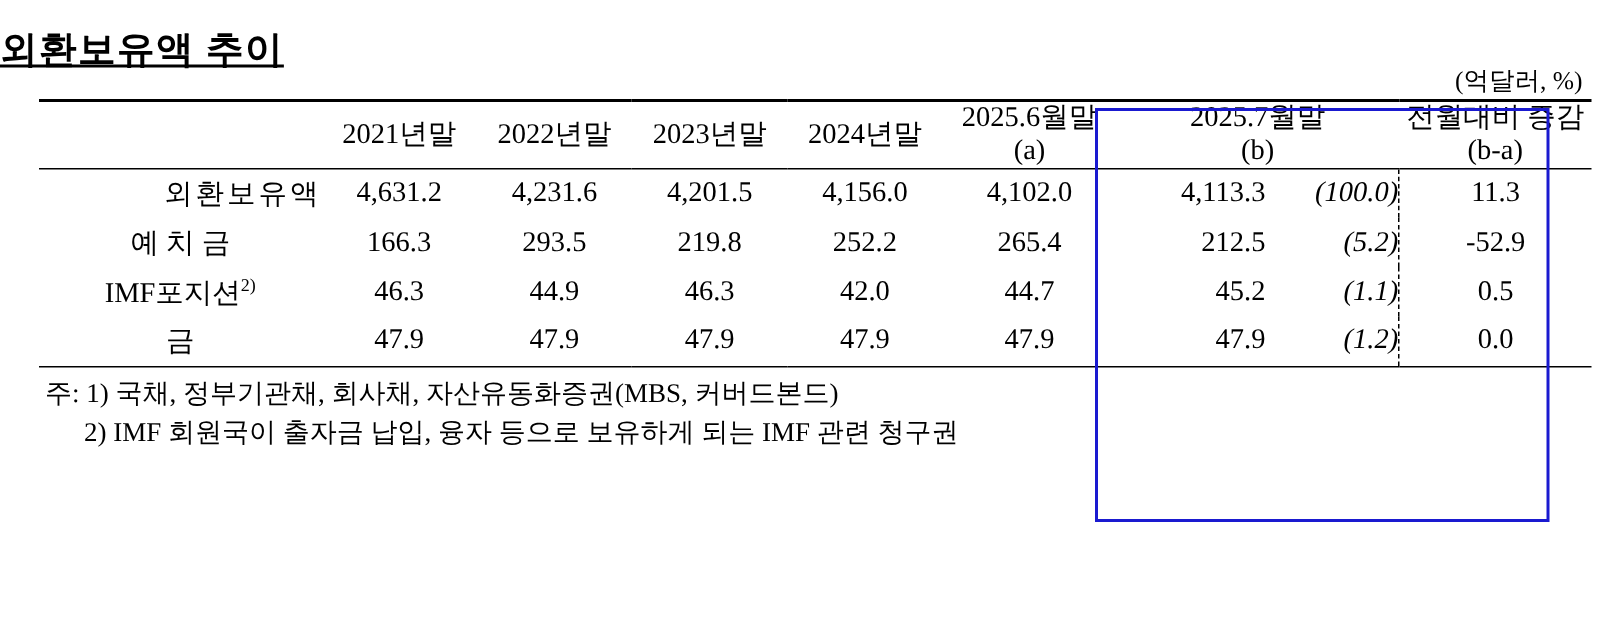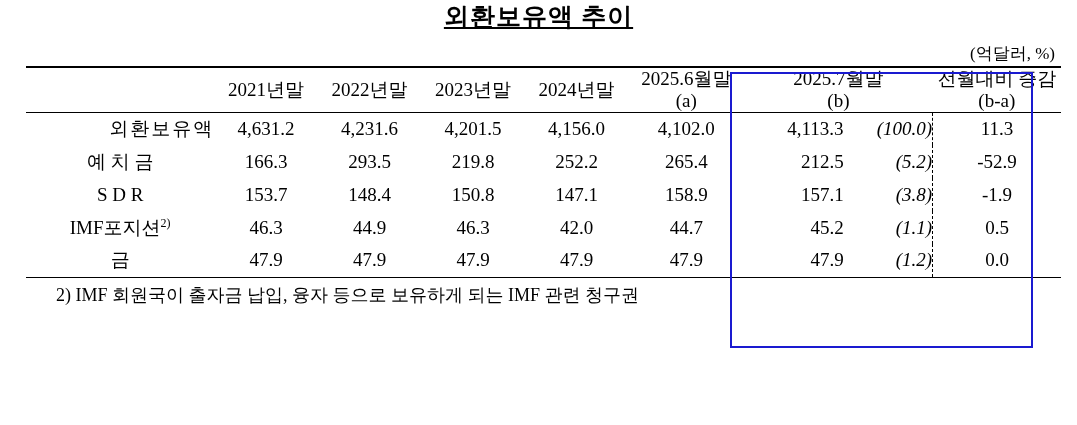--- a/index.html
+++ b/index.html
@@ -15,26 +15,25 @@
     position: relative;
     overflow: hidden;
   }
   .page {
     position: relative;
     width: 1077px;
     height: 425px;
     box-sizing: border-box;
   }
   .title {
-    text-align: center;
     font-size: 25px;
     font-weight: bold;
     text-decoration: underline;
     letter-spacing: 1px;
-    padding-top: 0;
+    padding-top: 16px;
     height: 34px;
     box-sizing: border-box;
   }
   .unit {
     text-align: right;
     font-size: 17px;
     padding-right: 22px;
     padding-top: 8px;
     height: 30px;
     box-sizing: border-box;
@@ -171,31 +170,20 @@
         <td class="num">166.3</td>
         <td class="num">293.5</td>
         <td class="num">219.8</td>
         <td class="num">252.2</td>
         <td class="num">265.4</td>
         <td class="numl">212.5</td>
         <td class="pct dashed-r">(5.2)</td>
         <td class="num">-52.9</td>
       </tr>
 
-      <tr>
-        <td class="lbl-sub">S   D   R</td>
-        <td class="num">153.7</td>
-        <td class="num">148.4</td>
-        <td class="num">150.8</td>
-        <td class="num">147.1</td>
-        <td class="num">158.9</td>
-        <td class="numl">157.1</td>
-        <td class="pct dashed-r">(3.8)</td>
-        <td class="num">-1.9</td>
-      </tr>
 
       <tr>
         <td class="lbl-sub"><span>IMF포지션</span><sup>2)</sup></td>
         <td class="num">46.3</td>
         <td class="num">44.9</td>
         <td class="num">46.3</td>
         <td class="num">42.0</td>
         <td class="num">44.7</td>
         <td class="numl">45.2</td>
         <td class="pct dashed-r">(1.1)</td>
@@ -213,16 +201,17 @@
         <td class="pct dashed-r botline">(1.2)</td>
         <td class="num botline">0.0</td>
       </tr>
 
     </tbody>
   </table>
 
   <div class="bluebox" style="border-color: rgb(26, 26, 208);"></div>
 
   <div class="notes">
+    <div>주: 1) 국채, 정부기관채, 회사채, 자산유동화증권(MBS, 커버드본드)</div>
     <div class="n2">2) IMF 회원국이 출자금 납입, 융자 등으로 보유하게 되는 IMF 관련 청구권</div>
   </div>
 
 </div>
 
 </body></html>

